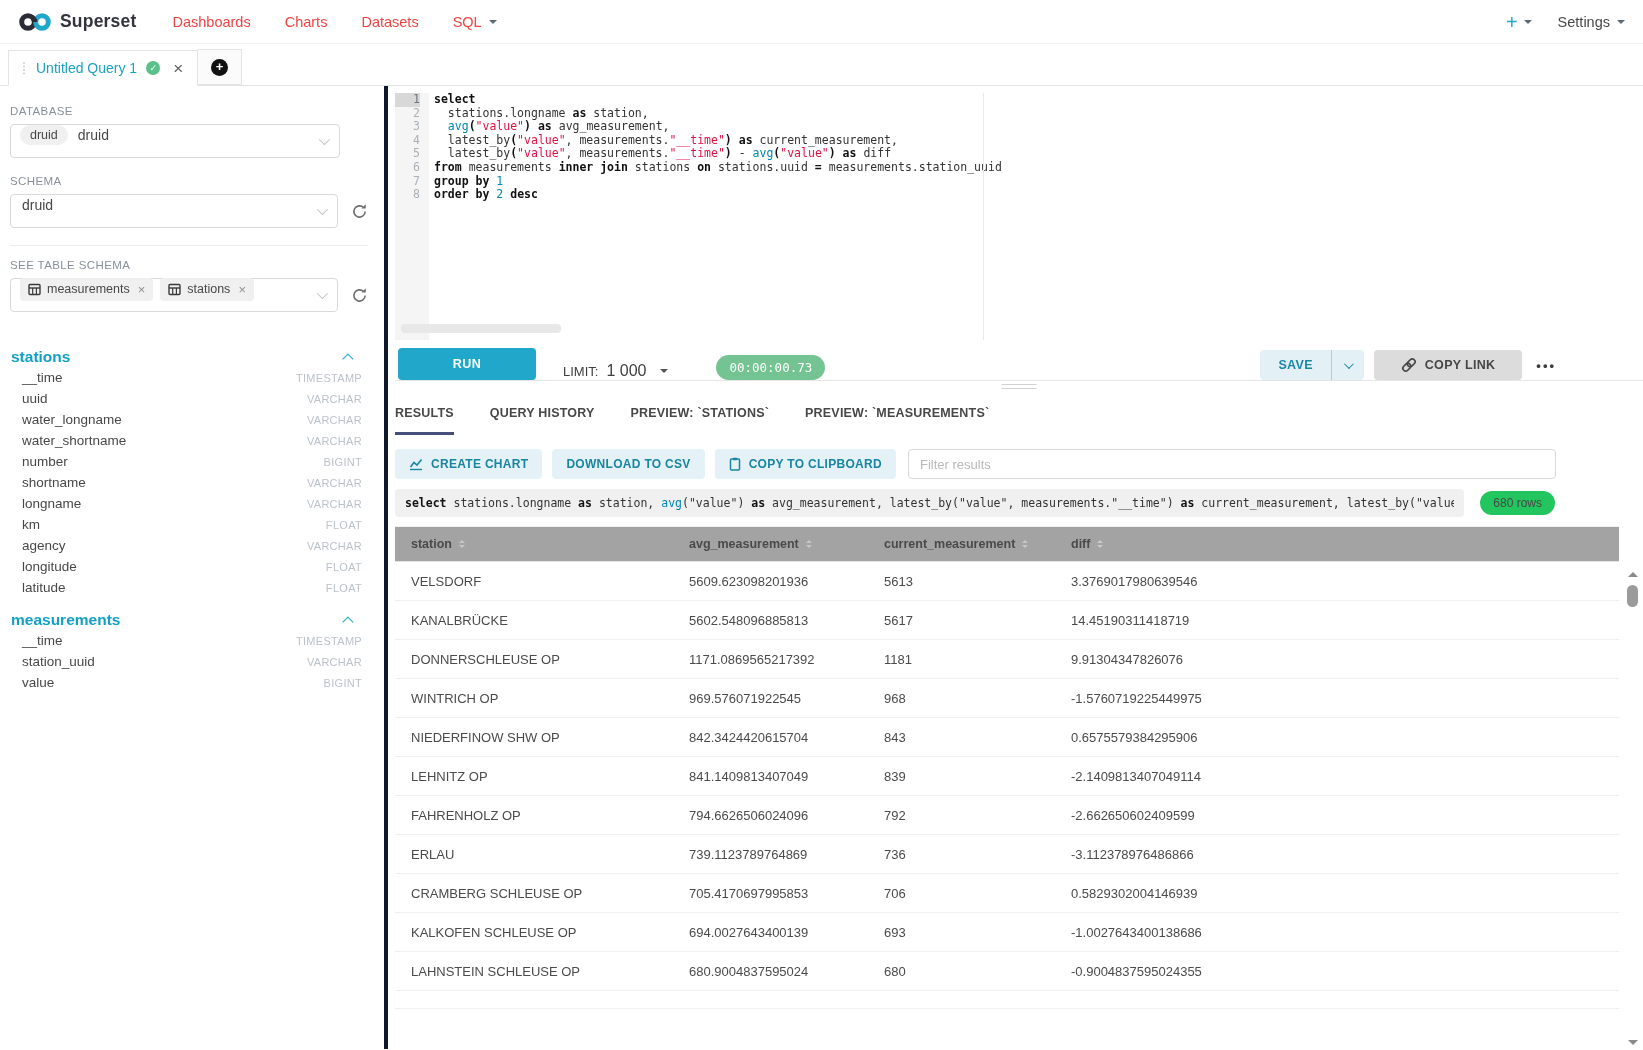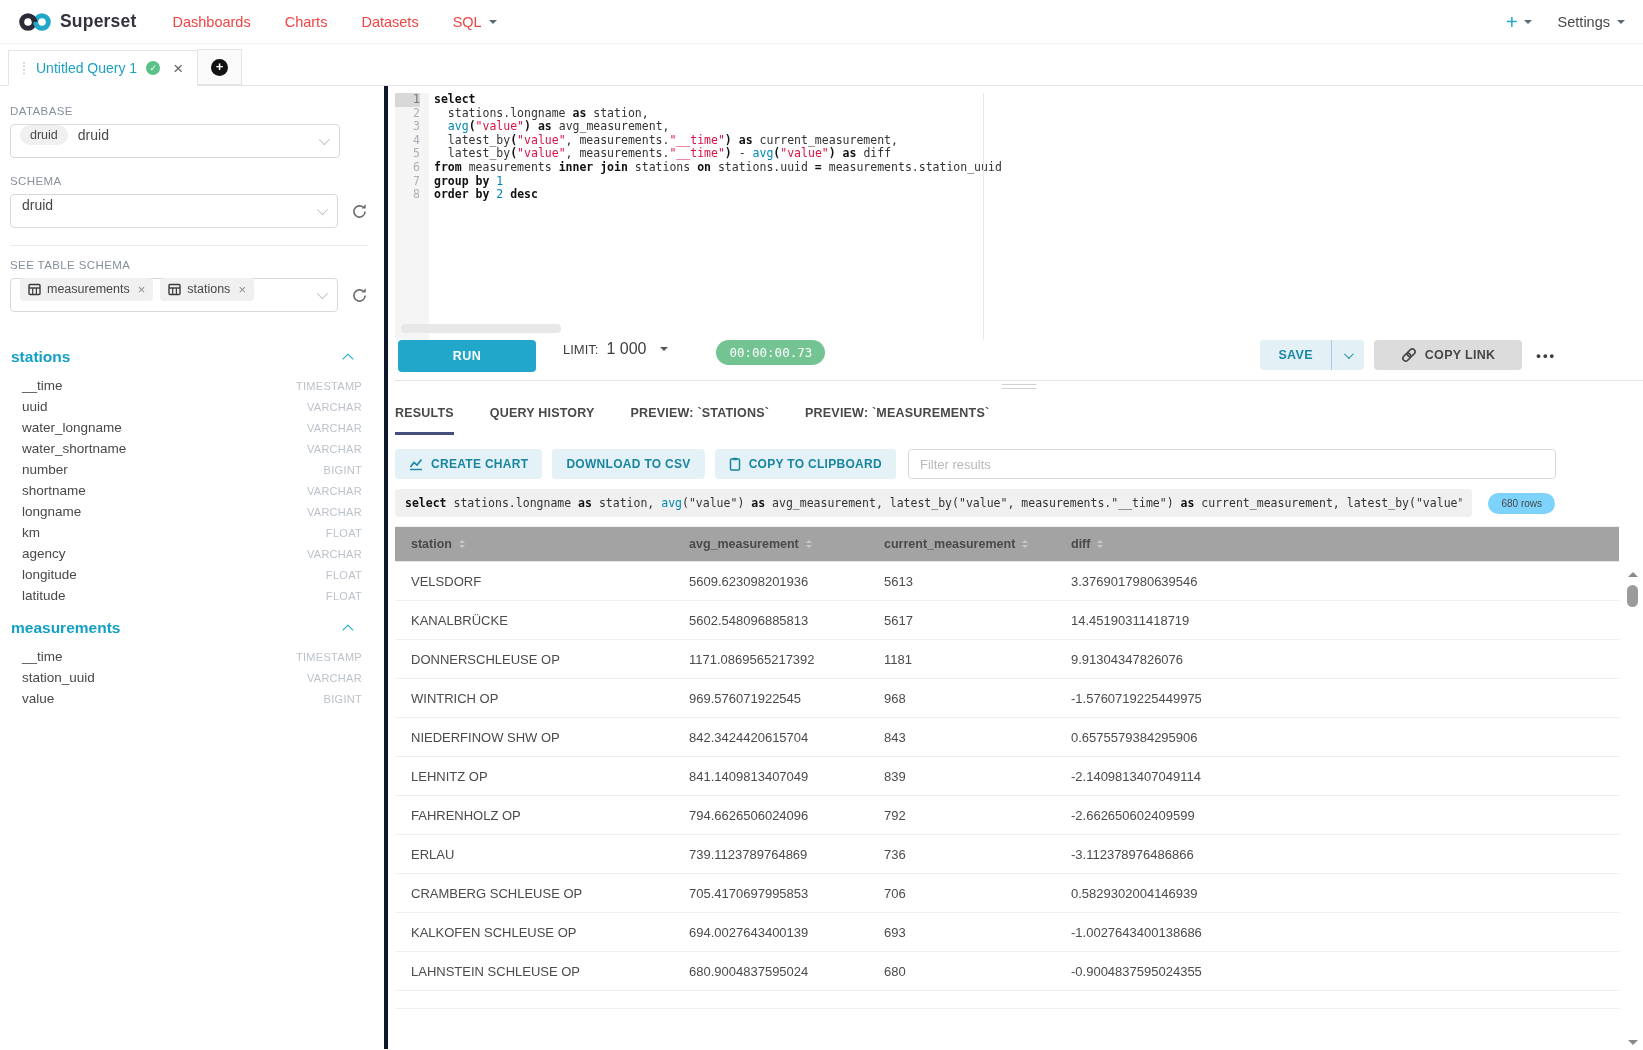--- a/index.html
+++ b/index.html
@@ -57,21 +57,21 @@
   .chip { display:flex; align-items:center; gap:6px; background:#F0F0F0; border-radius:4px;
     padding:4px 8px; font-size:12.5px; color:#484848; cursor:pointer; }
   .chip-x { color:#8F8F8F; font-size:13px; margin-left:2px; cursor:pointer; }
   .schema-tables { margin-top:36px; }
   .schema-table { margin-bottom:13px; }
   .schema-table-header { display:flex; align-items:center; justify-content:space-between;
     padding:0 14px 0 1px; cursor:pointer; }
   .schema-table-name { font-size:15.5px; font-weight:700; color:#13A0C5; }
   .collapse-icon { width:8px; height:8px; border-right:1.7px solid #20A7C9; border-bottom:1.7px solid #20A7C9;
     transform:rotate(-135deg) translateY(-3px); cursor:pointer; }
-  .schema-cols { margin-top:9px; }
+  .schema-cols { margin-top:1px; }
   .schema-col { display:flex; align-items:center; justify-content:space-between;
     height:21px; padding:0 6px 0 12px; }
   .col-name { font-size:13.5px; color:#484848; }
   .col-type { font-size:11px; color:#BCC2C9; letter-spacing:.3px; }
 
   
   .editor { height:254px; position:relative; display:flex; padding-top:7px; background:#fff; overflow:hidden; }
   .editor-gutter { width:34px; background:#F5F5F5; text-align:right; padding-right:9px; flex-shrink:0; }
   .gut-num { font-family:"DejaVu Sans Mono","Liberation Mono",monospace; font-size:11.5px; line-height:13.6px; color:#A9B0B7; }
   .gut-num.active { background:#D8D8D8; color:#6E757C; margin-left:-0px; }
@@ -81,21 +81,21 @@
   .tk-kw { font-weight:700; color:#111; }
   .tk-p { color:#333; }
   .tk-fn { color:#0086B3; }
   .tk-str { color:#DD1144; }
   .tk-num { color:#0086B3; }
   .print-margin { position:absolute; top:0; bottom:0; left:554px; width:1px; background:#E9E9E9; }
   .h-scroll-thumb { position:absolute; left:6px; bottom:7px; width:160px; height:9px;
     background:#E8E8E8; border-radius:4px; cursor:pointer; }
 
   
-  .toolbar { height:40px; display:flex; align-items:flex-start; padding:0 87px 0 3px; }
+  .toolbar { height:40px; display:flex; align-items:flex-end; padding:0 87px 0 3px; }
   .run-btn { width:138px; height:32px; background:#20A7C9; border:none; border-radius:4px;
     color:#fff; font-size:12.5px; font-weight:700; letter-spacing:.4px; cursor:pointer;
     font-family:inherit; }
   .limit { display:flex; align-items:center; margin-left:27px; cursor:pointer; }
   .limit-label { font-size:13px; color:#3F3F3F; }
   .limit-value { font-size:16px; color:#3F3F3F; margin-left:8px; }
   .limit .caret { margin-left:14px; border-top-color:#555; }
   .timer { margin-left:48px; background:#74C493; color:#fff; border-radius:13px; padding:5px 13px;
     font-family:"DejaVu Sans Mono","Liberation Mono",monospace; font-size:12.5px; }
   .tb-right { margin-left:auto; display:flex; align-items:center; gap:10px; }
@@ -123,21 +123,21 @@
   .act-btn { display:flex; align-items:center; gap:8px; height:30px; border:none; border-radius:4px;
     background:#E4F2F8; color:#1985A0; font-size:12px; font-weight:700; letter-spacing:.3px;
     padding:0 14px; cursor:pointer; font-family:inherit; }
   .filter-input { flex:1; height:30px; border:1px solid #D9D9D9; border-radius:4px; padding:0 11px;
     font-size:13px; color:#484848; font-family:inherit; margin-left:2px; }
   .filter-input::placeholder { color:#B9B9B9; }
   .qprev-row { display:flex; align-items:center; margin-top:10px; padding-right:88px; }
   .qprev-box { flex:1; height:28px; background:#F0F0F0; border-radius:4px; padding:0 10px;
     display:flex; align-items:center; overflow:hidden; margin-right:16px; }
   .qprev-text { font-family:"DejaVu Sans Mono","Liberation Mono",monospace; font-size:11.5px; white-space:nowrap; overflow:hidden; }
-  .rows-badge { background:#7dd3fc; border-radius:14px; padding:5px 13px; font-size:10px; color:#484848; white-space:nowrap; }
+  .rows-badge { background:#22c55e; border-radius:14px; padding:5px 13px; font-size:12px; color:#484848; white-space:nowrap; }
 
   
   .grid { position:relative; margin-top:9px; flex:1; overflow:hidden; }
   .grid-inner { margin-right:24px; }
   .grid-header { display:flex; height:36px; background:#a3a3a3; border-top:1px solid #EFEFEF;
     border-bottom:1px solid #E4E4E4; align-items:center; }
   .gh-cell { display:flex; align-items:center; gap:7px; cursor:pointer; }
   .gh-label { font-size:12.5px; font-weight:700; color:#4A4A4A; }
   .c0 { width:294px; padding-left:16px; }
   .c1 { width:195px; }

